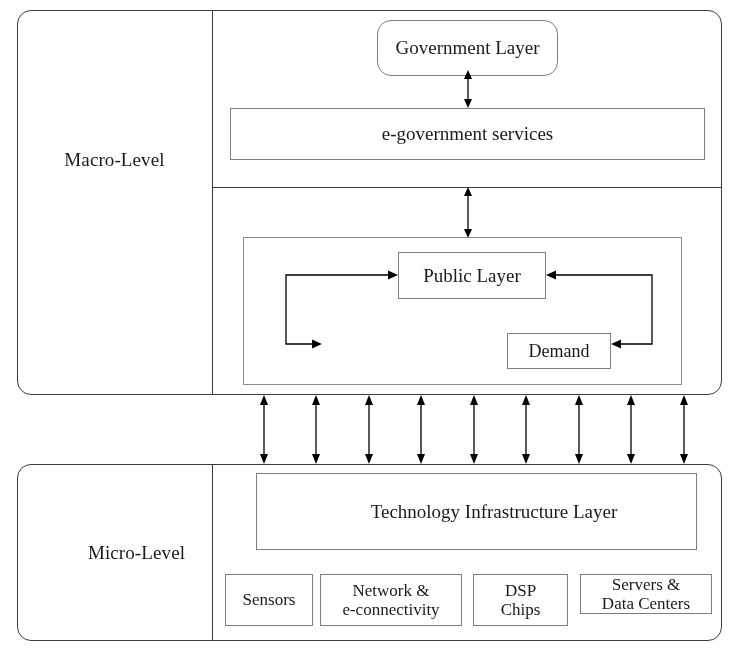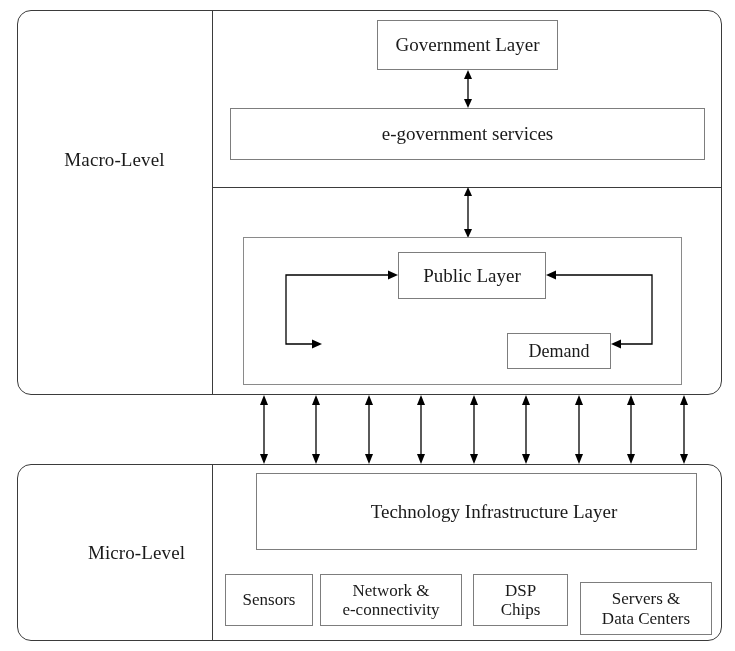--- a/index.html
+++ b/index.html
@@ -93,21 +93,21 @@
 <div id="diagram">
 
   <div class="node level-panel" style="left:17px; top:10px; width:705px; height:385px;"></div>
 
   <div class="divider-v" style="left:212px; top:10px; height:385px;"></div>
 
   <div class="divider-h" style="left:212px; top:187px; width:510px;"></div>
 
   <div class="node level-label" style="left:17px; top:140px; width:195px; height:40px;">Macro-Level</div>
 
-  <div class="node box label-lg" style="left:377px; top:20px; width:181px; height:50px;">Government Layer</div>
+  <div class="node box label-lg" style="left:377px; top:20px; width:181px; height:56px;border-radius:14px;">Government Layer</div>
 
   <div class="conn" style="left:457px; top:70px; width:22px; height:38px;">
     <svg width="22" height="38" viewBox="0 0 22 38" aria-hidden="true">
       <line x1="11" y1="5" x2="11" y2="33"></line>
       <polygon class="arrowhead" points="11,0 7,9 15,9"></polygon>
       <polygon class="arrowhead" points="11,38 7,29 15,29"></polygon>
     </svg>
   </div>
 
   <div class="node box label-lg" style="left:230px; top:108px; width:475px; height:52px;">e-government services</div>
@@ -190,16 +190,16 @@
   <div class="node box label-lg" style="left:256px; top:473px; width:441px; height:77px;padding-left:35px;">Technology Infrastructure Layer</div>
 
   <div class="node box label-sm" style="left:225px; top:574px; width:88px; height:52px; white-space:pre-line;">Sensors</div>
 
   <div class="node box label-sm" style="left:320px; top:574px; width:142px; height:52px; white-space:pre-line;">Network &amp;
 e-connectivity</div>
 
   <div class="node box label-sm" style="left:473px; top:574px; width:95px; height:52px; white-space:pre-line;">DSP
 Chips</div>
 
-  <div class="node box label-sm" style="left:580px; top:574px; width:132px; height:53px; white-space:pre-line;margin-top:8px;">Servers &amp;
+  <div class="node box label-sm" style="left:580px; top:574px; width:132px; height:40px; white-space:pre-line;">Servers &amp;
 Data Centers</div>
 
 </div>
 
 </body></html>

